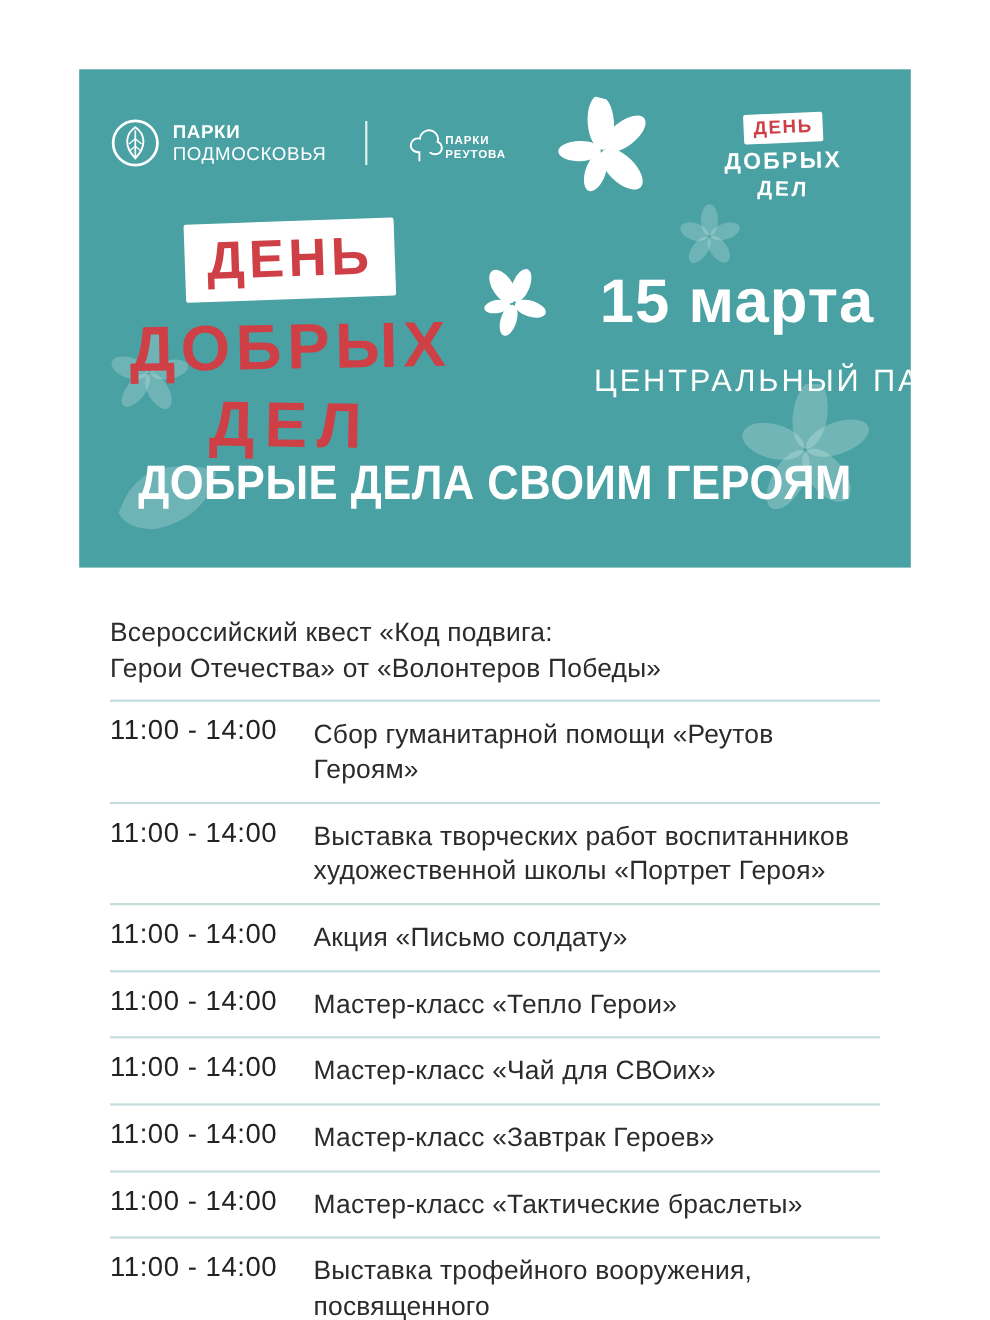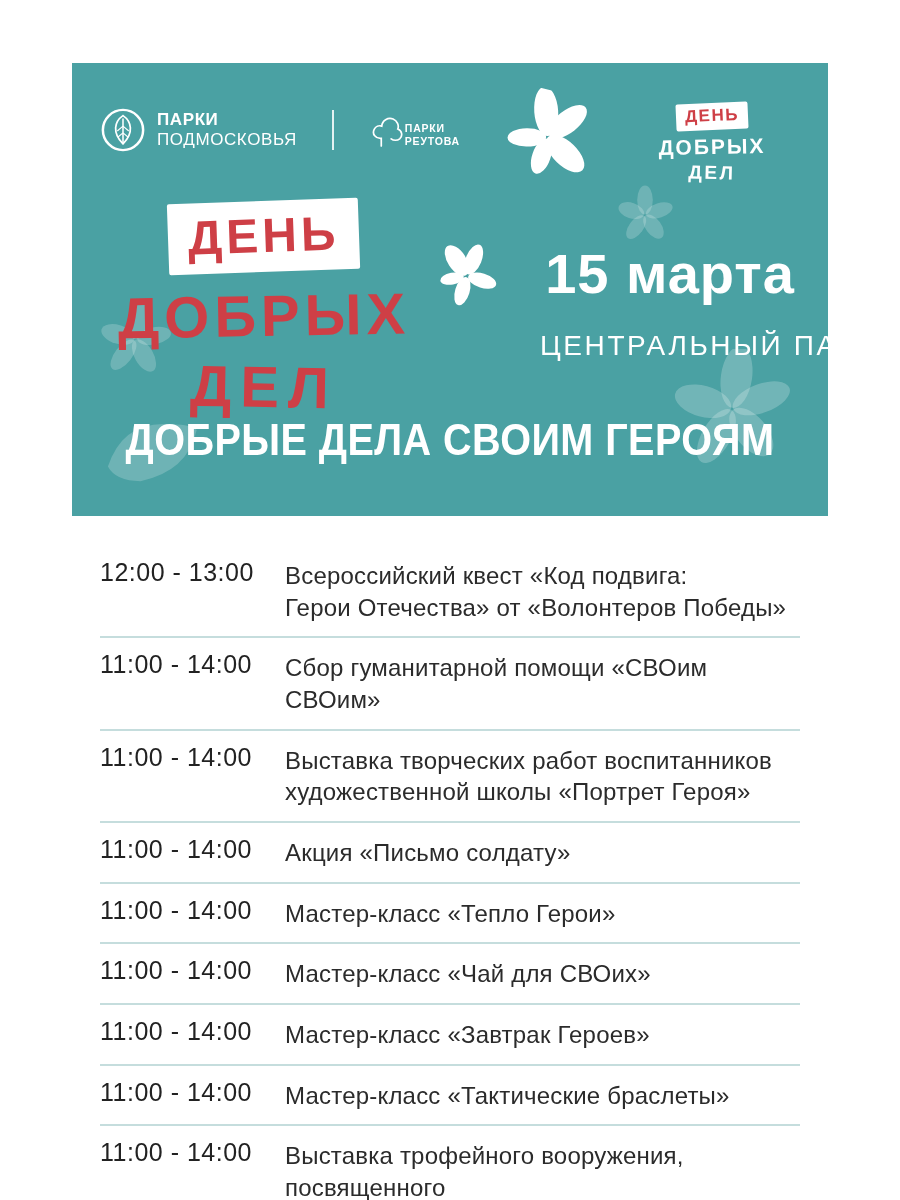--- a/index.html
+++ b/index.html
@@ -200,27 +200,26 @@
   <div class="date-block">
     <div class="date-line">15 марта</div>
     <div class="loc-line">ЦЕНТРАЛЬНЫЙ ПАРК</div>
   </div>
 
   <div class="tagline">ДОБРЫЕ ДЕЛА СВОИМ ГЕРОЯМ</div>
 </div>
 
 <div class="schedule">
   <div class="row">
-    <div class="time">12:00 - 13:00</div>
     <div class="desc">Всероссийский квест «Код подвига:
 Герои Отечества» от «Волонтеров Победы»</div>
   </div>
   <div class="row">
     <div class="time">11:00 - 14:00</div>
-    <div class="desc">Сбор гуманитарной помощи «СВОим СВОим»</div>
+    <div class="desc">Сбор гуманитарной помощи «Реутов Героям»</div>
   </div>
   <div class="row">
     <div class="time">11:00 - 14:00</div>
     <div class="desc">Выставка творческих работ воспитанников
 художественной школы «Портрет Героя»</div>
   </div>
   <div class="row">
     <div class="time">11:00 - 14:00</div>
     <div class="desc">Акция «Письмо солдату»</div>
   </div>

